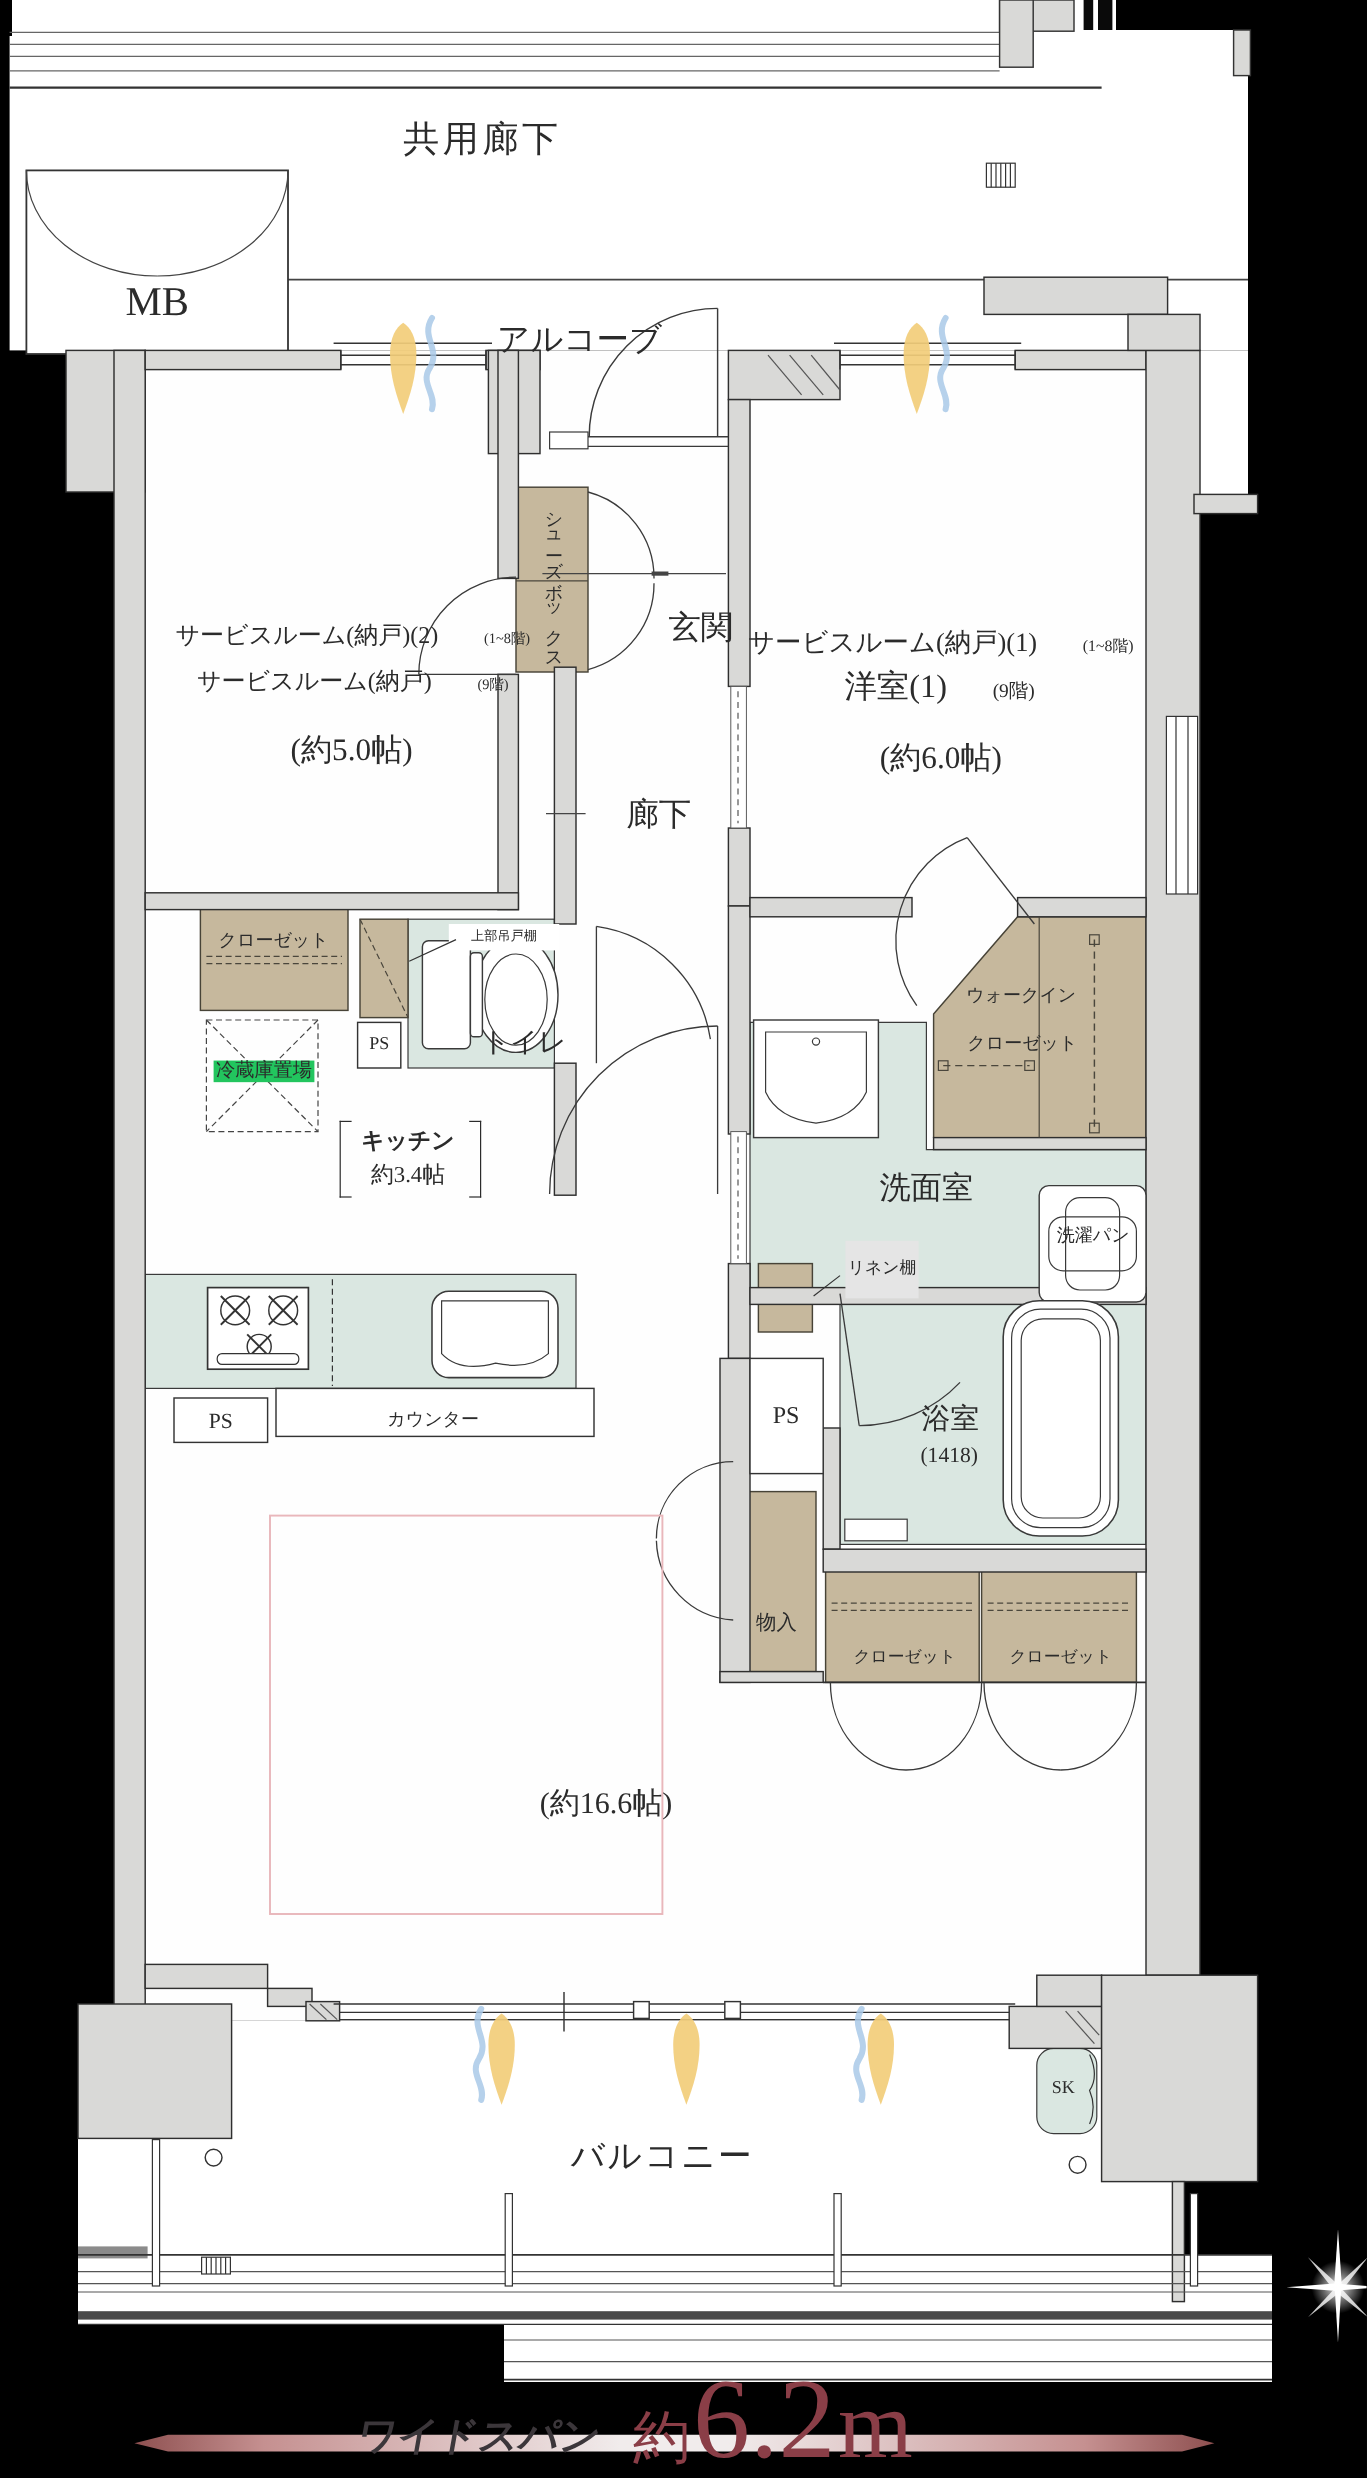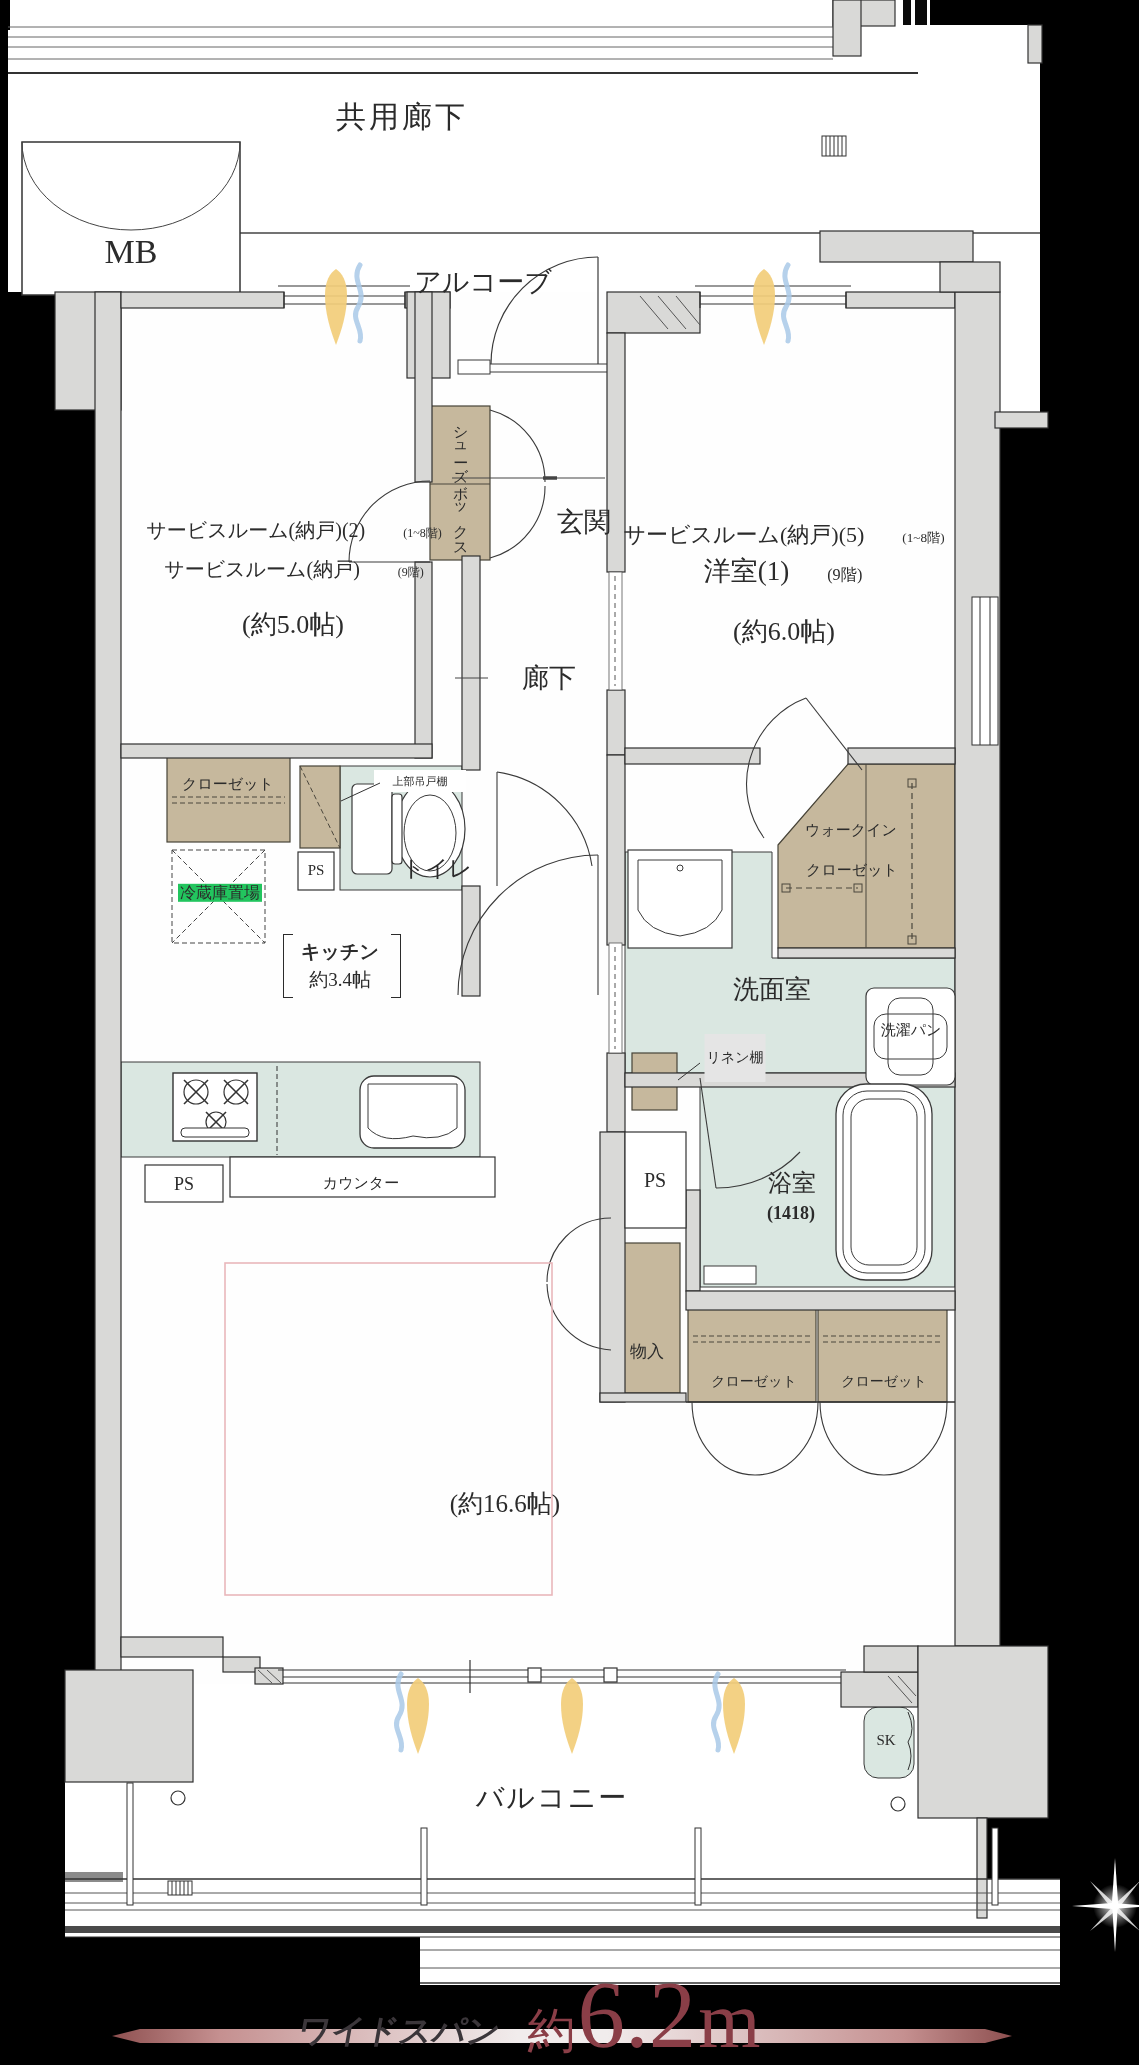--- a/index.html
+++ b/index.html
@@ -371,21 +371,21 @@
 
 <div class="lbl" style="left:294px;top:530px;font-size:20px;">
   <span>サービスルーム(納戸)(2)</span><span class="sm">(1~8階)</span>
 </div>
 <div class="lbl" style="left:294px;top:569px;font-size:20px;">
   <span>サービスルーム(納戸)</span><span class="sm">(9階)</span>
 </div>
 <div class="lbl" style="left:293px;top:625px;font-size:26px;">(約5.0帖)</div>
 
 <div class="lbl" style="left:784px;top:535px;font-size:22px;">
-  <span>サービスルーム(納戸)(5)</span><span class="sm">(1~8階)</span>
+  <span>サービスルーム(納戸)(1)</span><span class="sm">(1~8階)</span>
 </div>
 <div class="lbl" style="left:783px;top:572px;font-size:27px;">
   <span>洋室(1)</span><span class="sm">(9階)</span>
 </div>
 <div class="lbl" style="left:784px;top:632px;font-size:26px;">(約6.0帖)</div>
 
 <div class="lbl" style="left:584px;top:507px;font-size:27px;margin-top:16px;">玄関</div>
 <div class="lbl" style="left:549px;top:679px;font-size:27px;">廊下</div>
 <div class="lbl vert" style="left:460px;top:484px;font-size:15px;transform:translate(-50%,-50%);">シューズボックス</div>
 <div class="lbl" style="left:228px;top:785px;font-size:15px;">クローゼット</div>
@@ -400,21 +400,21 @@
   <div class="lbl" style="left:340px;top:952px;font-size:19px;font-weight:bold;">キッチン</div>
   <div class="lbl" style="left:340px;top:980px;font-size:19px;">約3.4帖</div>
 </div>
 
 <div class="lbl" style="left:851px;top:831px;font-size:15px;">ウォークイン</div>
 <div class="lbl" style="left:852px;top:871px;font-size:15px;">クローゼット</div>
 <div class="lbl" style="left:772px;top:990px;font-size:26px;">洗面室</div>
 <div class="lbl" style="left:911px;top:1031px;font-size:15px;">洗濯パン</div>
 <div class="lbl" style="left:735px;top:1058px;font-size:14px;background:#e5e5e5;padding:16px 2px;">リネン棚</div>
 <div class="lbl" style="left:792px;top:1184px;font-size:24px;">浴室</div>
-<div class="lbl" style="left:791px;top:1213px;font-size:18px;font-weight:bold;">(1418)</div>
+<div class="lbl" style="left:791px;top:1213px;font-size:18px;">(1418)</div>
 <div class="lbl" style="left:655px;top:1180px;font-size:20px;">PS</div>
 <div class="lbl" style="left:647px;top:1320px;font-size:17px;margin-top:32px;">物入</div>
 <div class="lbl" style="left:754px;top:1382px;font-size:14px;">クローゼット</div>
 <div class="lbl" style="left:884px;top:1382px;font-size:14px;">クローゼット</div>
 <div class="lbl" style="left:361px;top:1184px;font-size:15px;">カウンター</div>
 <div class="lbl" style="left:184px;top:1184px;font-size:18px;">PS</div>
 
 <div class="lbl" style="left:505px;top:1504px;font-size:25px;">(約16.6帖)</div>
 
 <div class="lbl" style="left:552px;top:1798px;font-size:28px;letter-spacing:2px;">バルコニー</div>

